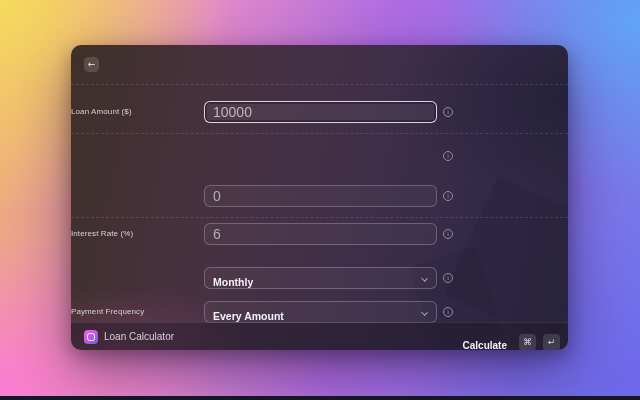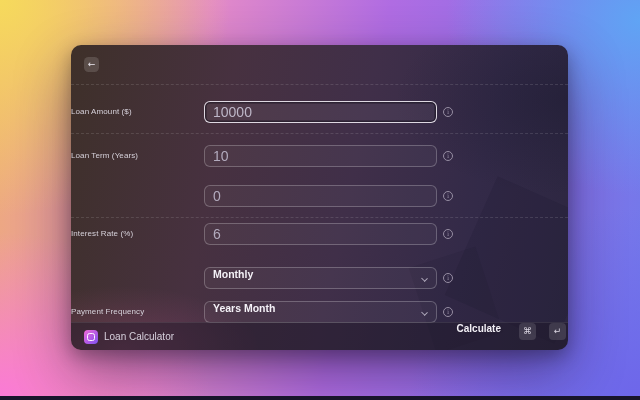--- a/index.html
+++ b/index.html
@@ -67,21 +67,21 @@
     border:1.5px solid rgba(238,234,242,0.9);
     background:rgba(255,255,255,0.05);
     box-shadow: inset 0 0 0 1.5px rgba(20,14,28,0.55);
     color:#beb7c8;
   }
   .dropdown {
     position:absolute; left:133px; top:0; width:233px; height:22px;
     border-radius:6px; cursor:pointer;
     background:rgba(255,255,255,0.035);
     border:1px solid rgba(255,255,255,0.24);
-    display:flex; align-items:flex-start; padding:0 8px;
+    display:flex; align-items:flex-end; padding:0 8px;
   }
   .dropdown-value { color:#f4f1f7; font-size:10.5px; font-weight:600; }
   .chevron {
     position:absolute; right:9px; top:8px; width:5px; height:5px;
     border-right:1.2px solid #b7b0c2; border-bottom:1.2px solid #b7b0c2;
     transform:rotate(45deg) scale(1,0.9);
   }
   .info {
     position:absolute; left:372px; top:6px; width:10px; height:10px;
     border:1px solid #968da2; border-radius:50%;
@@ -102,22 +102,22 @@
   }
   .app-icon .ring {
     position:absolute; left:3px; top:3px; width:8px; height:8px;
     border:1.4px solid rgba(255,255,255,0.95); border-radius:2.5px;
   }
   .app-name {
     position:absolute; left:33px; top:0; height:28px; line-height:28px;
     font-size:10px; color:#d6d0dc;
   }
   .calc-btn {
-    position:absolute; right:2px; top:0; height:28px;
-    display:flex; align-items:flex-start; gap:13px;
+    position:absolute; right:8px; top:0; height:28px;
+    display:flex; align-items:flex-end; gap:7px;
     background:none; border:none; cursor:pointer; padding:0;
     font-family:"Liberation Sans","DejaVu Sans",sans-serif;
   }
   .calc-label { font-size:10px; font-weight:700; color:#f2eff5; margin-right:5px; }
   .keycap {
     width:17px; height:17px; border-radius:4px;
     background:rgba(255,255,255,0.13);
     color:#dcd7e3; font-size:9px; line-height:17px; text-align:center;
     font-family:"DejaVu Sans", sans-serif;
   }
@@ -139,22 +139,20 @@
 
     <div class="row r1">
       <label class="field-label">Loan Amount ($)</label>
       <input class="field-input focused" value="10000" style="">
       <span class="info">i</span>
     </div>
 
     <div class="divider d2"></div>
 
     <div class="row r2">
-      <label class="field-label">Loan Term (Years)</label>
-      <input class="field-input" value="10" style="">
       <span class="info">i</span>
     </div>
 
     <div class="row r3">
       <input class="field-input" value="0" style="">
       <span class="info">i</span>
     </div>
 
     <div class="divider d3"></div>
 
@@ -168,21 +166,21 @@
       <div class="dropdown">
         <span class="dropdown-value">Monthly</span>
         <span class="chevron"></span>
       </div>
       <span class="info">i</span>
     </div>
 
     <div class="row r6">
       <label class="field-label">Payment Frequency</label>
       <div class="dropdown">
-        <span class="dropdown-value">Years Month</span>
+        <span class="dropdown-value">Every Amount</span>
         <span class="chevron"></span>
       </div>
       <span class="info">i</span>
     </div>
 
     <div class="action-bar">
       <span class="app-icon">
         <span class="ring"></span>
       </span>
       <span class="app-name">Loan Calculator</span>

